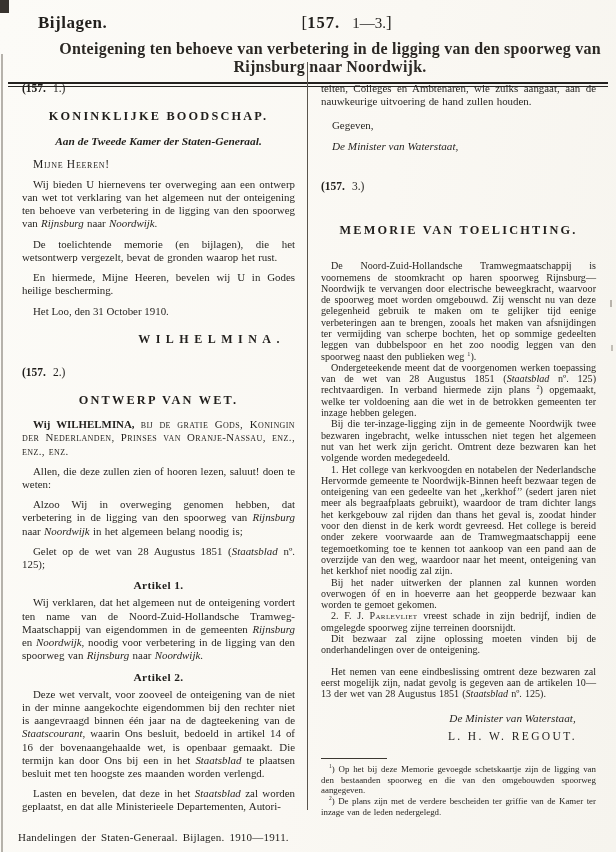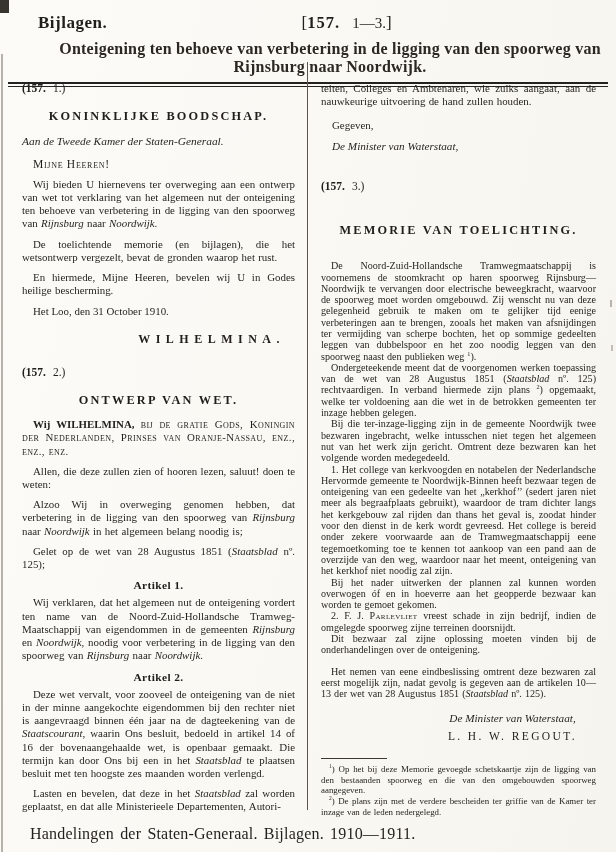--- a/index.html
+++ b/index.html
@@ -34,41 +34,41 @@
   
   .columns { position:absolute; top:62px; left:0; right:0; bottom:0; display:flex; }
   .col { box-sizing:border-box; }
   .col-left { width:307px; padding:0 12px 0 22px; font-size:10.9px; line-height:13.2px; }
   .col-divider { width:1px; background:#5a554e; margin-bottom:42px; }
   .col-right { flex:1; padding:0 20px 0 13px; font-size:10.9px; line-height:13.2px; }
 
   .p { margin:0 0 7px 0; text-align:justify; text-indent:11px; word-spacing:.6px; }
   .doc-label { margin:20px 0 0 0; font-size:11.5px; text-indent:0; }
   .doc-title { margin:15px 0 11px 0; text-align:center; font-weight:bold; font-size:12.3px; letter-spacing:2.2px; }
-  .address { margin:12px 0 9px 0; font-style:italic; font-size:11.4px; }
+  .address { margin:12px 0 9px 0; text-align:center; font-style:italic; font-size:11.4px;font-weight:bold; }
   .salutation { margin:9px 0 7px 0; text-indent:11px; font-variant:small-caps; letter-spacing:.7px; font-size:11.6px; }
   .dateline { margin:8px 0 3px 0; text-indent:11px; }
   .sig-wilhelmina { margin:14px 10px 0 0; text-align:right; font-weight:bold; font-size:12px; letter-spacing:5.5px; }
   .article-heading { margin:8px 0 4px 0; text-align:center; font-weight:bold; font-size:11.4px; letter-spacing:.4px; }
 
   .gegeven { margin:11px 0 0 0; text-indent:11px; }
   .minister-top { margin:7px 0 0 0; text-indent:11px; font-style:italic; font-size:11.2px; }
   .doc3-label { margin-top:27px; }
   .doc3-title { margin:31px 0 23px 0; }
   .memorie-body { font-size:10.1px; line-height:11.3px; }
   .memorie-body .p { margin:0; text-indent:10px; word-spacing:.5px; }
   .memorie-body .p-gap { margin-top:10px; }
   .sig-block { margin:12px 0 0 108px; text-align:center; }
   .minister-bottom { font-style:italic; font-size:11.2px; }
   .sig-regout { margin-top:5px; font-size:11.5px; letter-spacing:2.4px; }
   .footnote-rule { width:66px; border-top:1px solid #3c3831; margin:15px 0 5px 0; }
   .footnotes { font-size:8.9px; line-height:10.7px; }
   .footnotes .p { margin:0; text-indent:8px; }
 
-  .page-footer { position:absolute; left:30px; bottom:9px; font-size:16px; letter-spacing:.2px; word-spacing:2px; }
+  .page-footer { position:absolute; left:18px; bottom:9px; font-size:11px; letter-spacing:.2px; word-spacing:2px; }
 
   
   .rt-i { font-style:italic; }
   .rt-b { font-weight:bold; }
   .rt-sc { font-variant:small-caps; letter-spacing:.4px; }
   .rt-sup { font-size:.62em; vertical-align:super; line-height:0; }
 </style>
 </head>
 <body>
 

